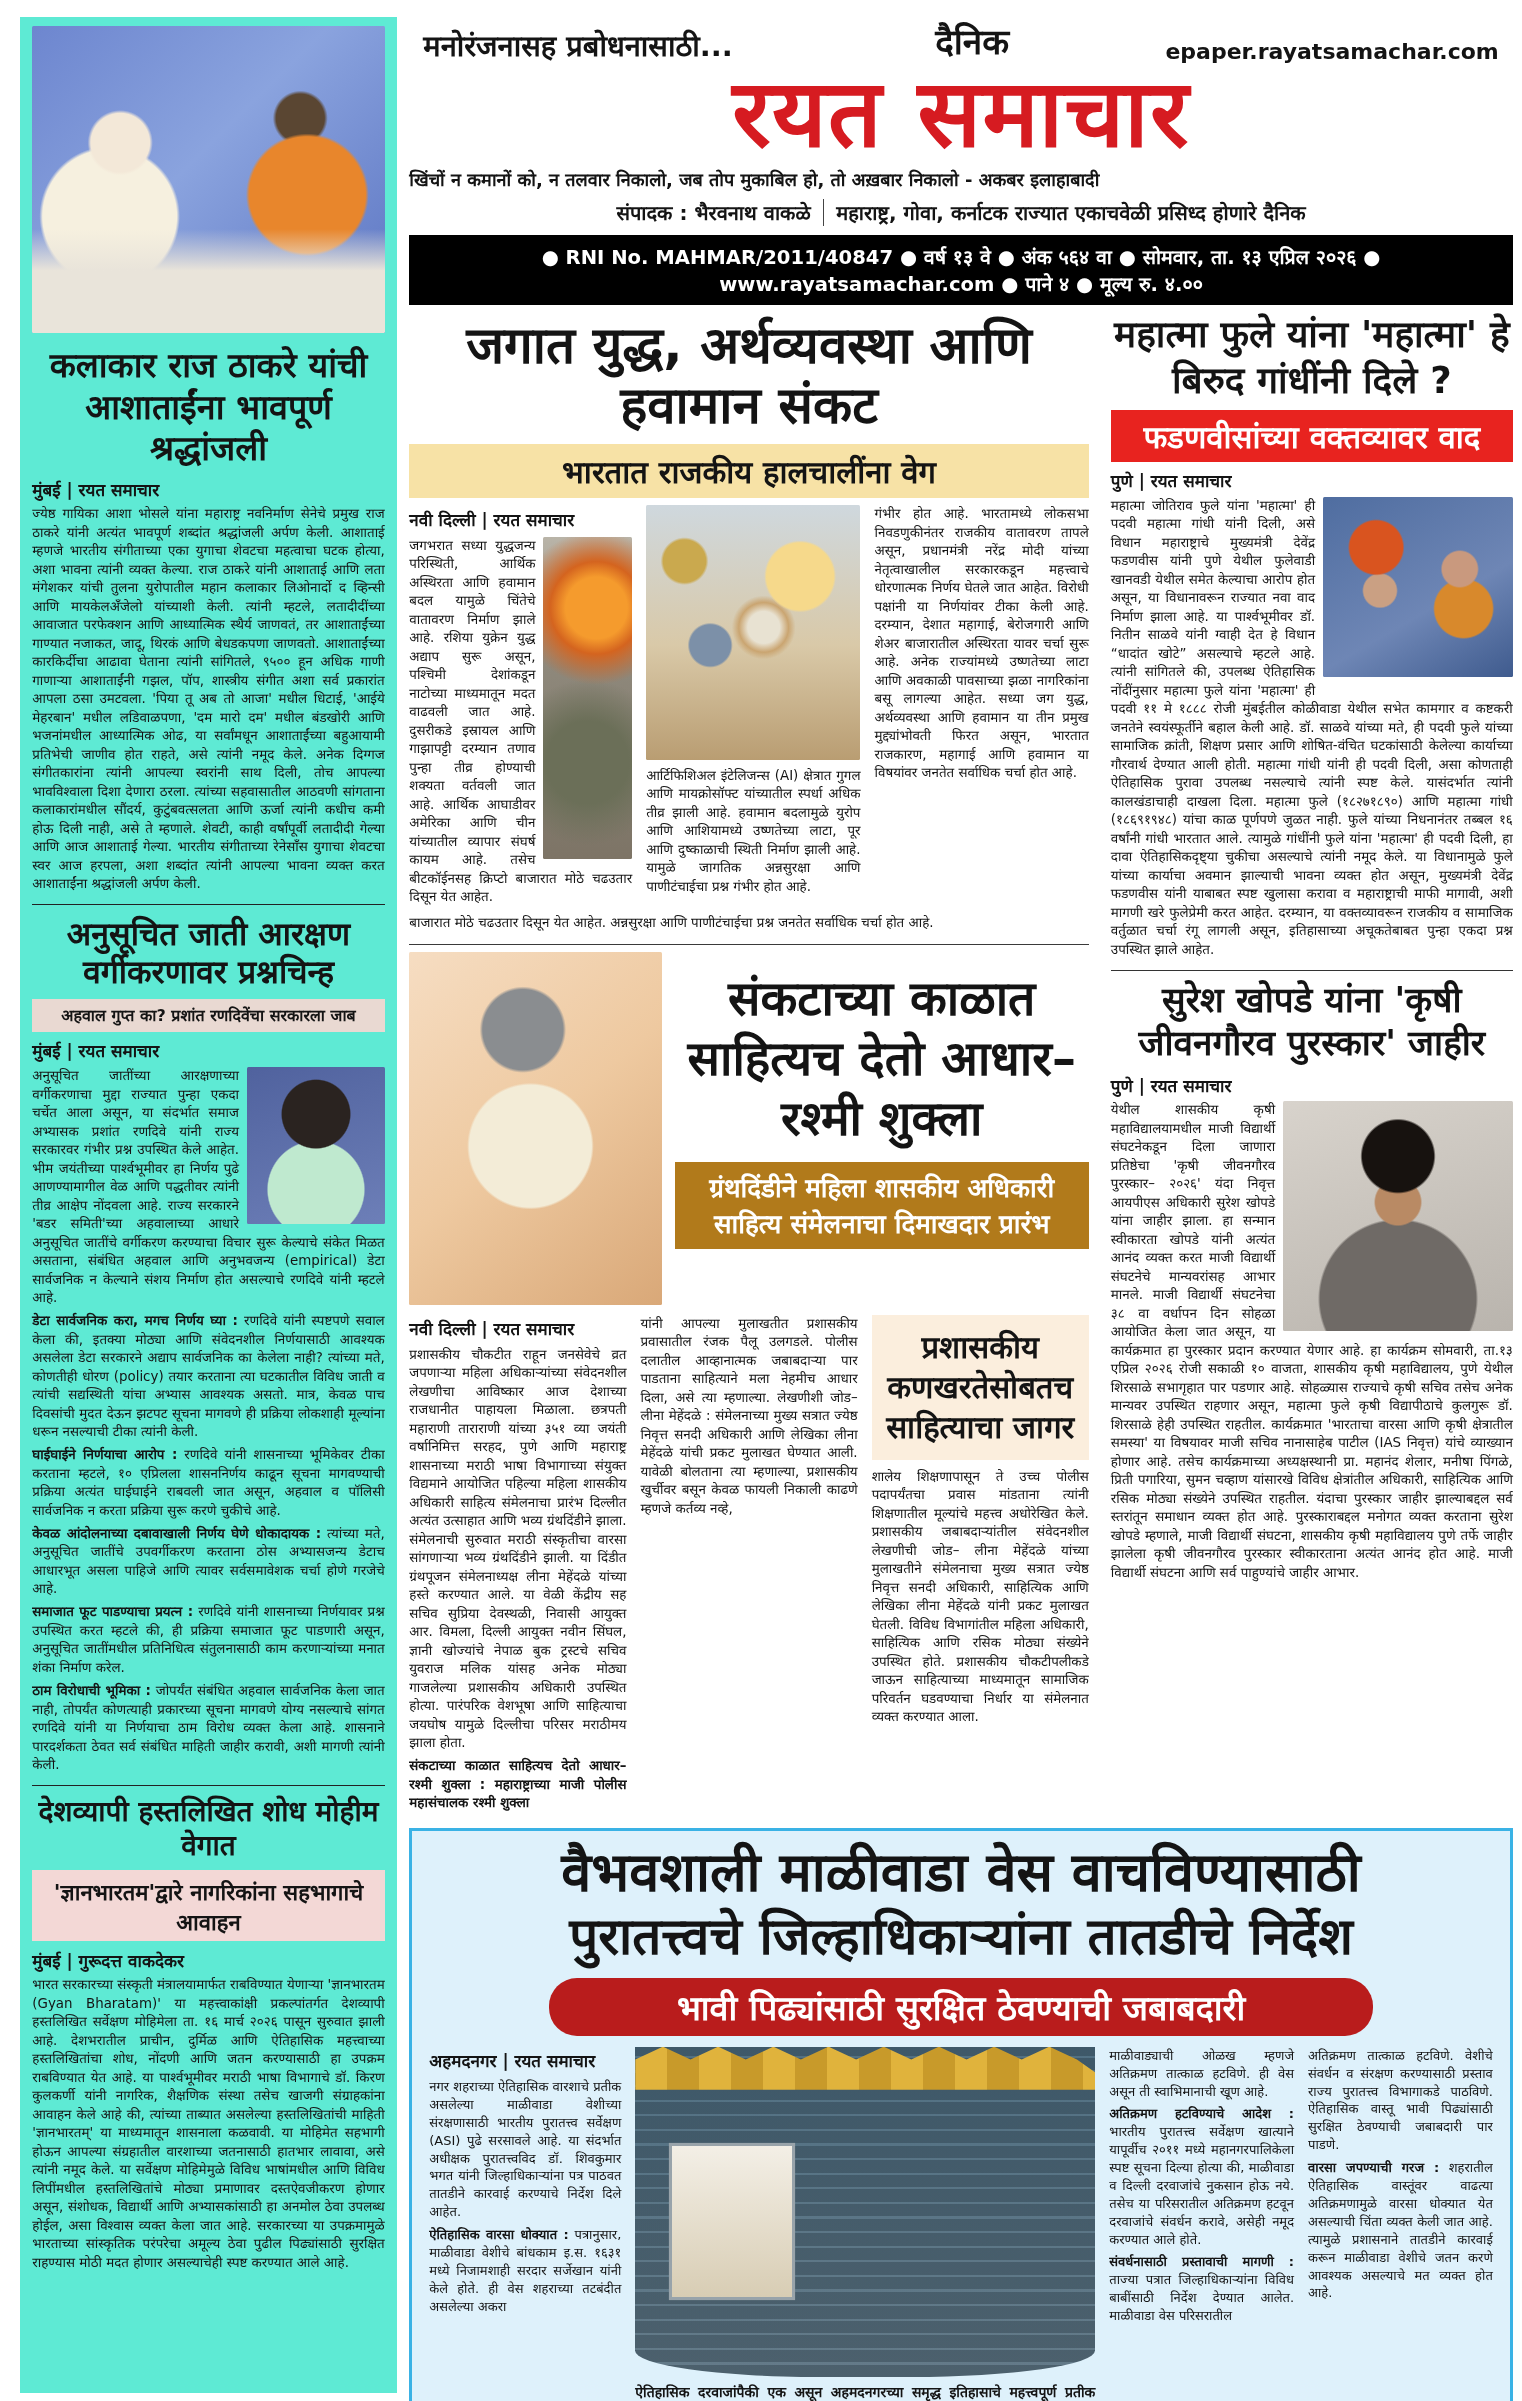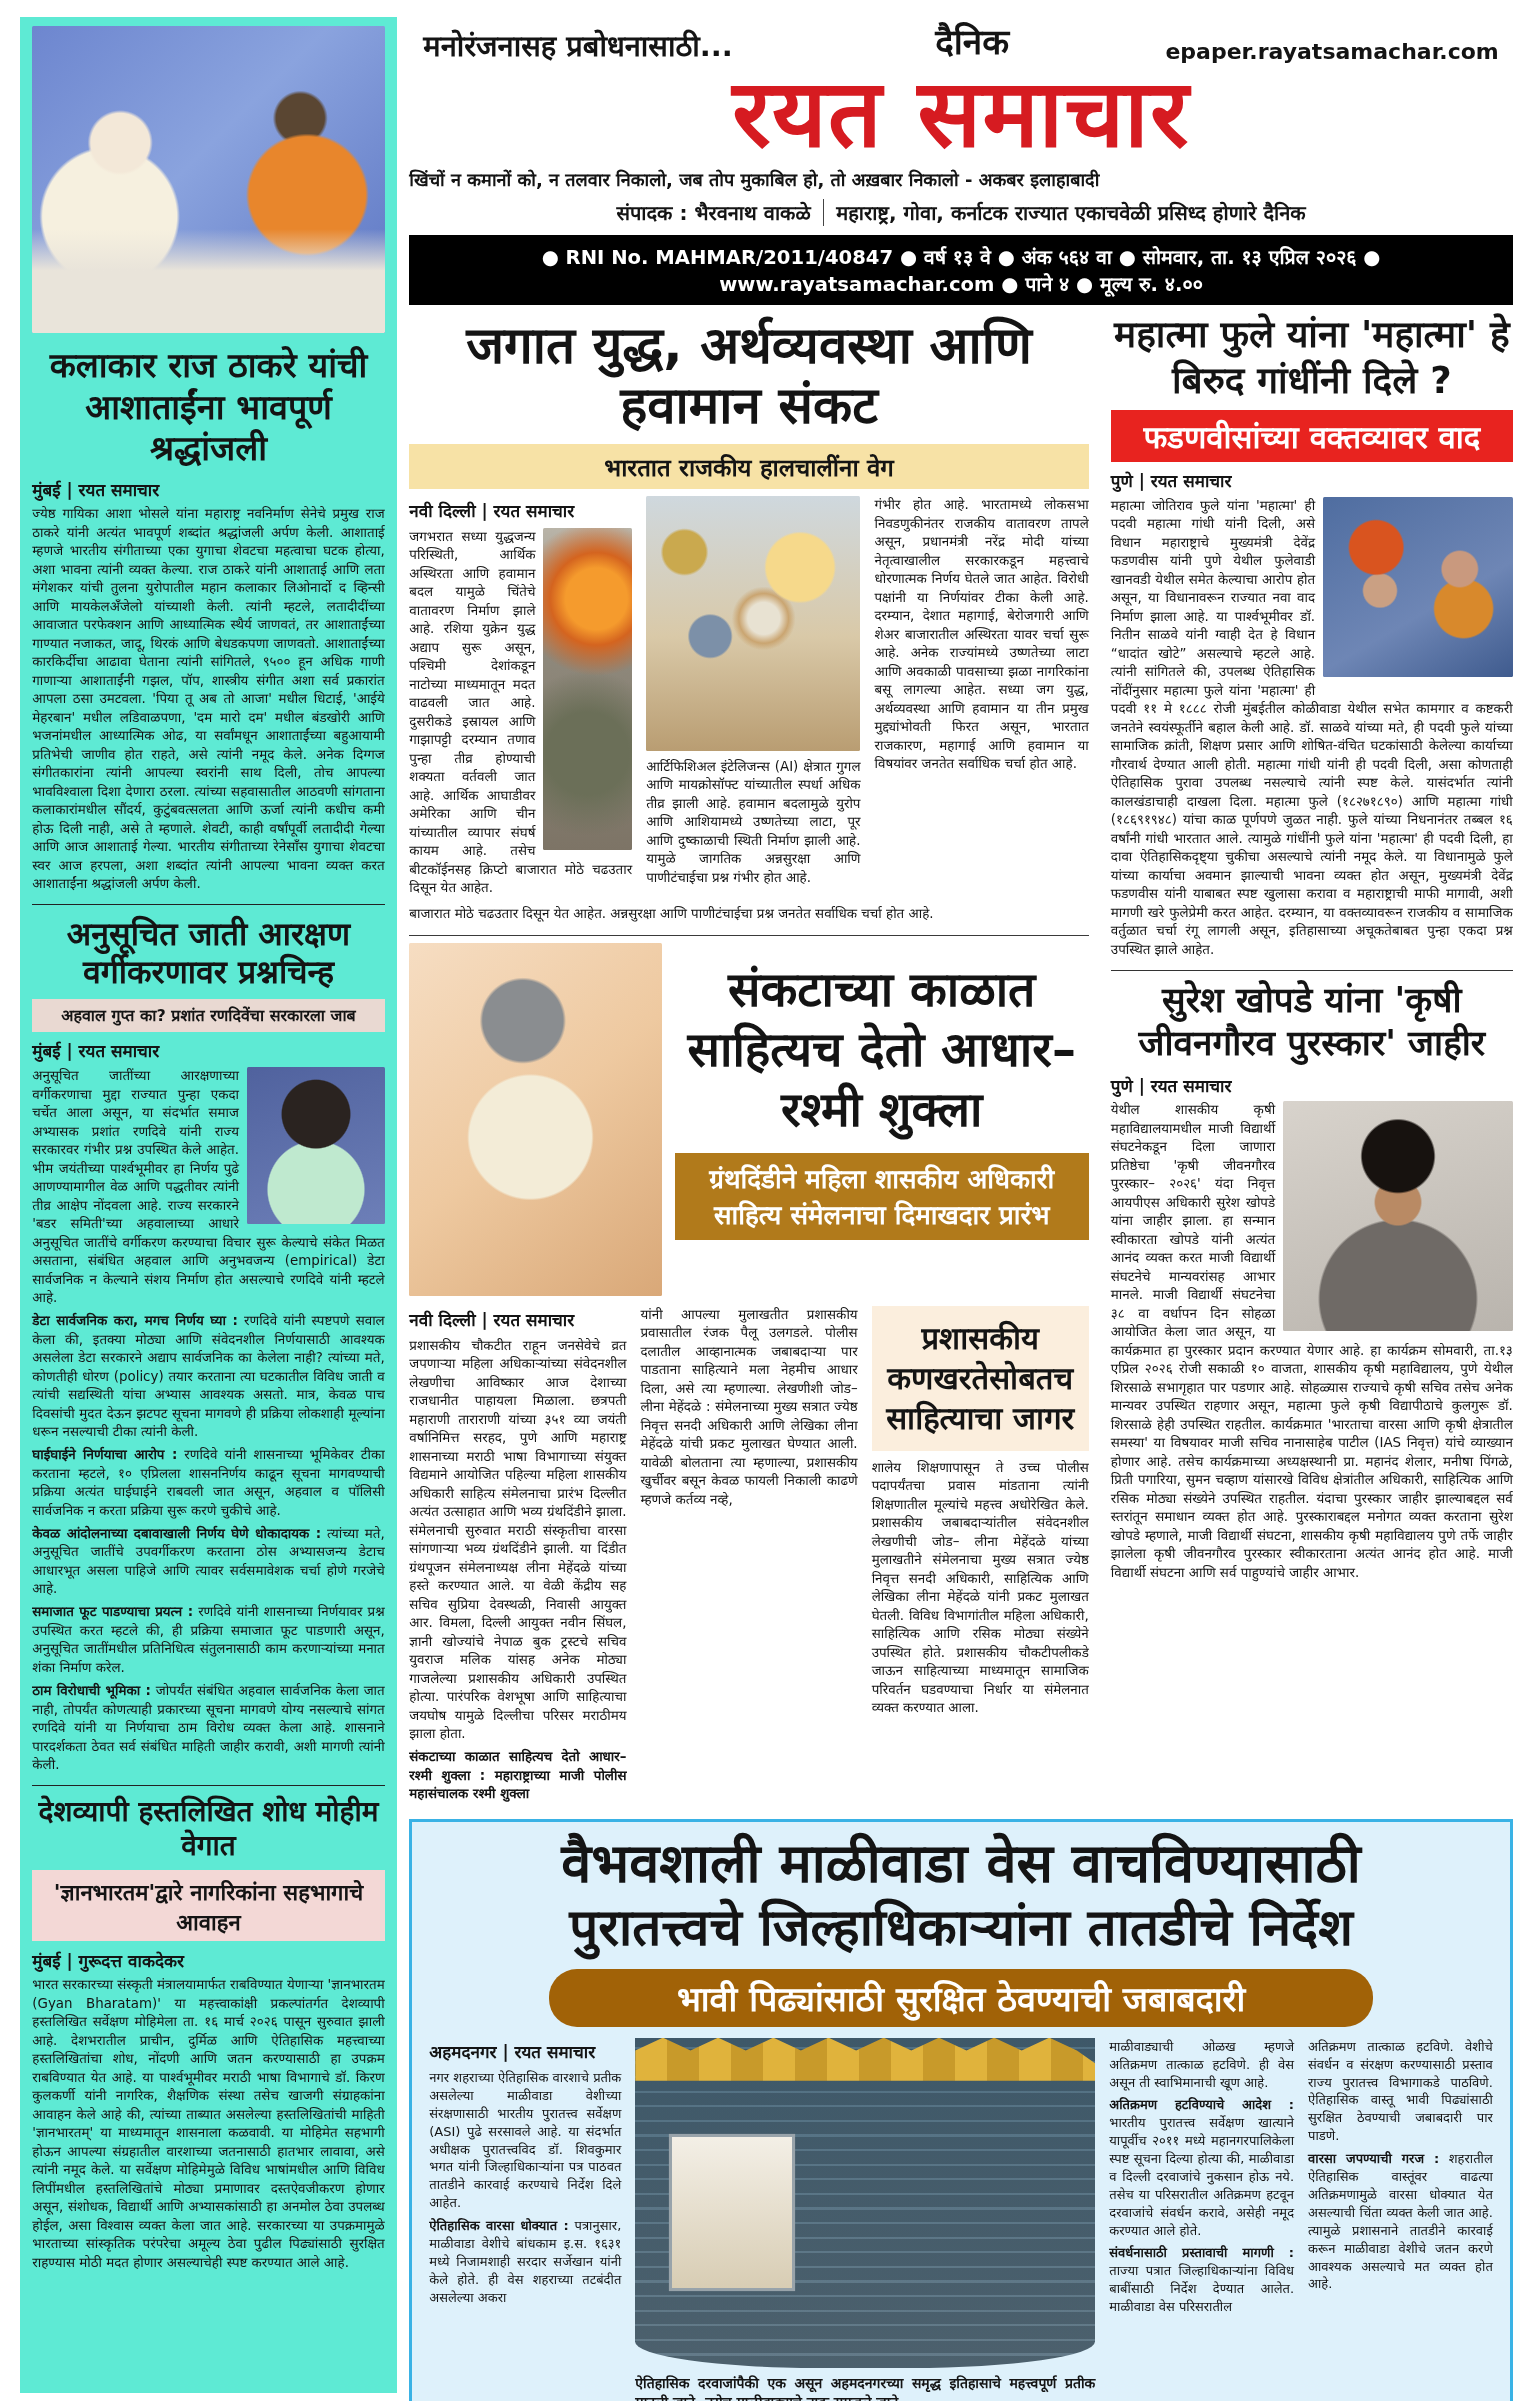--- a/index.html
+++ b/index.html
@@ -42,21 +42,21 @@
   .tagline{font-weight:bold;font-size:18px;text-align:left;margin:1.5px 0 7.7px;}
   .editor-row{display:flex;justify-content:center;gap:12.3px;font-weight:bold;font-size:20px;margin-bottom:9.2px;}
   .editor-row .sep{border-left:1.5px solid #444;}
   .info-bar{background:#000;color:#fff;font-weight:bold;font-size:19.6px;text-align:center;
             padding:7.7px 3.1px;margin:0 0 7.7px;}
   .mid-row{display:flex;gap:22px;}
   .center-col{flex:1;min-width:0;}
   .right-col{width:402px;flex:0 0 402px;}
   
   .world-head{font-weight:bold;font-size:51px;line-height:1.18;text-align:center;margin:3.1px 0 7.7px;}
-  .strip-yellow{background:#f7e2a6;font-size:24px;padding:6.1px 4.6px;margin-bottom:7.7px;}
+  .strip-yellow{background:#f7e2a6;font-size:31px;padding:6.1px 4.6px;margin-bottom:7.7px;}
   .world-cols{display:grid;grid-template-columns:1.04fr 1fr 1fr;gap:14px;}
   .ph-war{float:right;width:89px;height:322px;margin:0 0 4.6px 7.7px;background:
       radial-gradient(circle at 60% 22%,#f59b2d 0 12%,#d4641f 18%,transparent 30%),
       radial-gradient(circle at 50% 70%,#6b6f58 0 18%,transparent 36%),
       linear-gradient(180deg,#b9b4a8 0%,#8e887b 40%,#7d7466 100%);}
   .ph-cartoon{width:100%;height:255px;margin-bottom:6.1px;background:
       radial-gradient(circle at 72% 28%,#f6d98b 0 14%,transparent 15%),
       radial-gradient(circle at 18% 22%,#caa94e 0 8%,transparent 9%),
       radial-gradient(circle at 30% 55%,#7c90a8 0 10%,transparent 11%),
       radial-gradient(circle at 55% 48%,#e8e2d2 0 9%,#caa571 14%,transparent 18%),
@@ -90,21 +90,21 @@
   .ph-khopade{float:right;width:230px;height:230px;margin:0 0 6.1px 7.7px;background:
       radial-gradient(circle at 50% 24%,#17120f 0 17%,transparent 18%),
       radial-gradient(circle at 50% 44%,#b98a64 0 13%,transparent 14%),
       radial-gradient(circle at 50% 86%,#6f6a66 0 34%,transparent 35%),
       linear-gradient(160deg,#d8d3cc,#b9b4ad);}
   
   .banner{margin-top:10.7px;border:3.1px solid #3ab2e5;background:#def1fb;box-sizing:border-box;
           padding:10.7px 17px 9.2px;}
   .ban-head1{font-weight:bold;font-size:54px;text-align:center;line-height:1.15;}
   .ban-head2{font-weight:bold;font-size:51px;text-align:center;line-height:1.15;margin-top:4.6px;}
-  .strip-cyan{background:#a16207;color:#fff;font-size:34px;padding:6.1px 7.7px;width:76%;
+  .strip-cyan{background:#b91c1c;color:#fff;font-size:34px;padding:6.1px 7.7px;width:76%;
               margin:10.7px auto 10.7px;border-radius:28px;}
   .ban-cols{display:grid;grid-template-columns:192px 460px 1fr 1fr;gap:14px;font-size:13px;}
   .ph-gate{width:100%;height:330px;background:
       repeating-linear-gradient(0deg,#5e6a72 0 12.3px,#7b878f 12.3px 14.6px) ,
       linear-gradient(180deg,#a8d4ea,#cfe8f4);background-blend-mode:multiply;
       border-radius:0 0 40% 40%/0 0 8% 8%;position:relative;}
   .ph-gate:before{content:"";position:absolute;top:0;left:0;width:100%;height:43px;
       background:repeating-linear-gradient(90deg,#e0b33c 0 32px,#c89a2a 32px 64px);
       clip-path:polygon(0 100%,0 30%,6% 0,12% 30%,18% 0,24% 30%,30% 0,36% 30%,42% 0,48% 30%,54% 0,60% 30%,66% 0,72% 30%,78% 0,84% 30%,90% 0,96% 30%,100% 60%,100% 100%);}
   .ph-gate:after{content:"";position:absolute;left:8%;top:30%;width:26%;height:46%;

